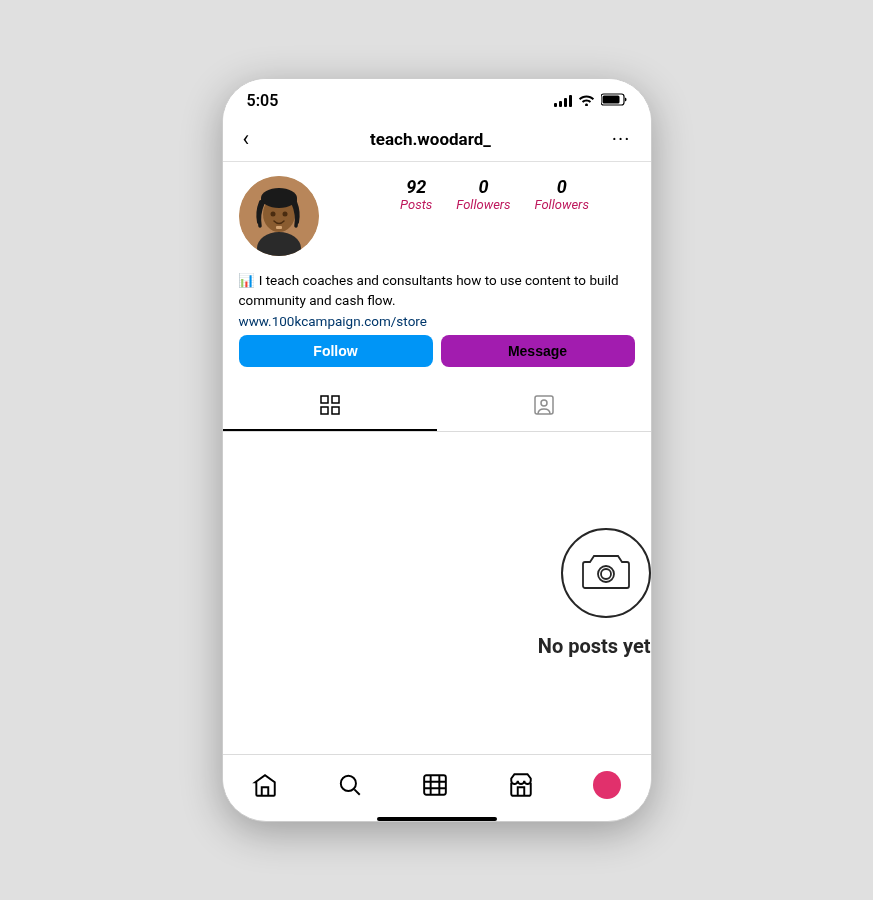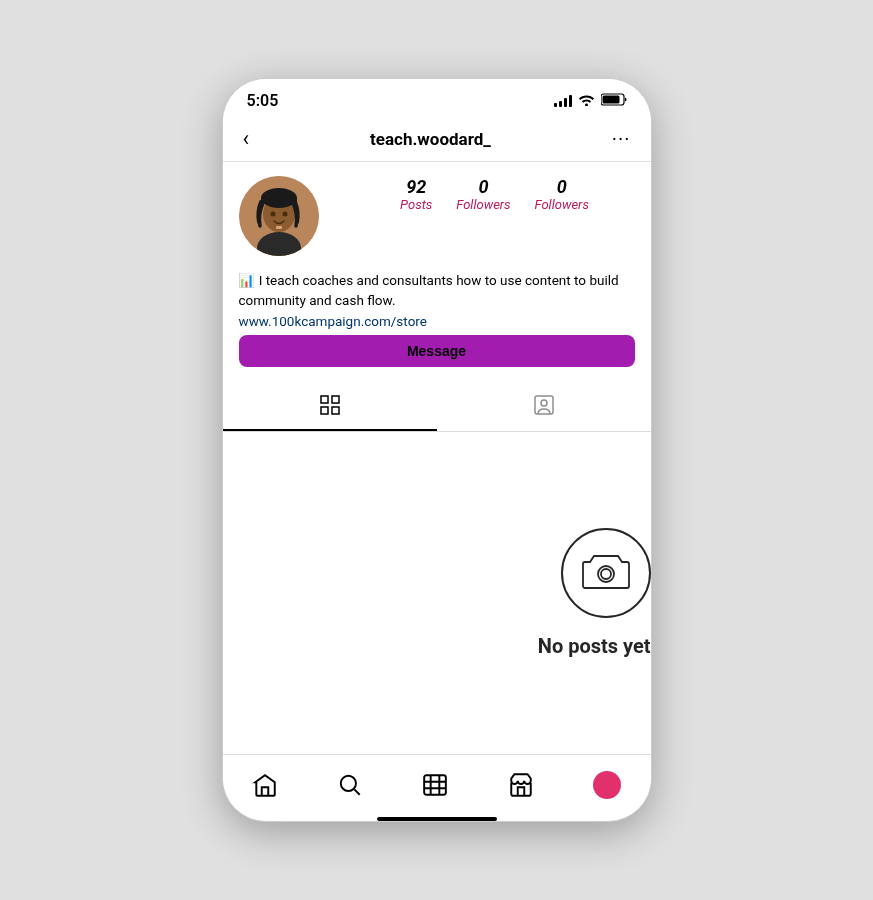--- a/index.html
+++ b/index.html
@@ -312,20 +312,21 @@
         </div>
       </div>
     </div>
 
     <div class="bio-section">
       <div>📊 I teach coaches and consultants how to use content to build community and cash flow.</div>
       <a class="bio-link" href="#">www.100kcampaign.com/store</a>
     </div>
 
     <div class="action-buttons">
+      <button class="btn-follow">Follow</button>
       <button class="btn-message">Message</button>
     </div>
   </div>
 
   <div class="tabs-container">
     <div class="tab-item active">
       <svg width="24" height="24" viewBox="0 0 24 24" fill="none" stroke="#000" stroke-width="1.5">
         <rect x="3" y="3" width="7" height="7"></rect>
         <rect x="14" y="3" width="7" height="7"></rect>
         <rect x="3" y="14" width="7" height="7"></rect>

